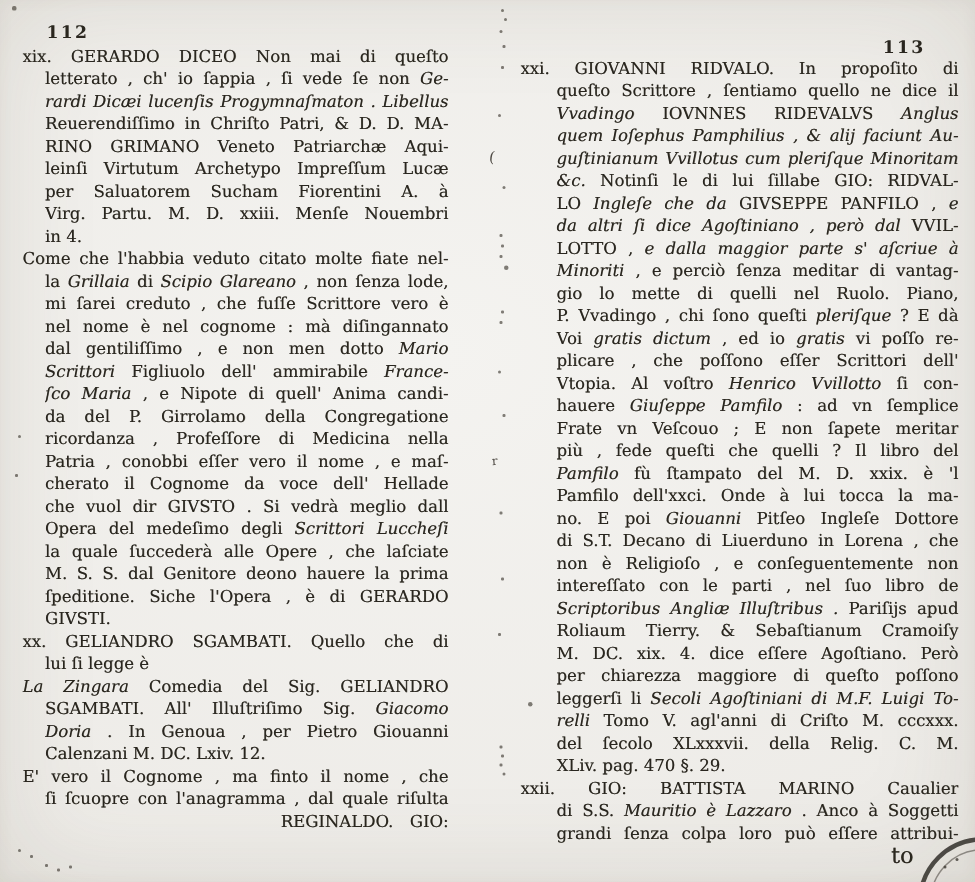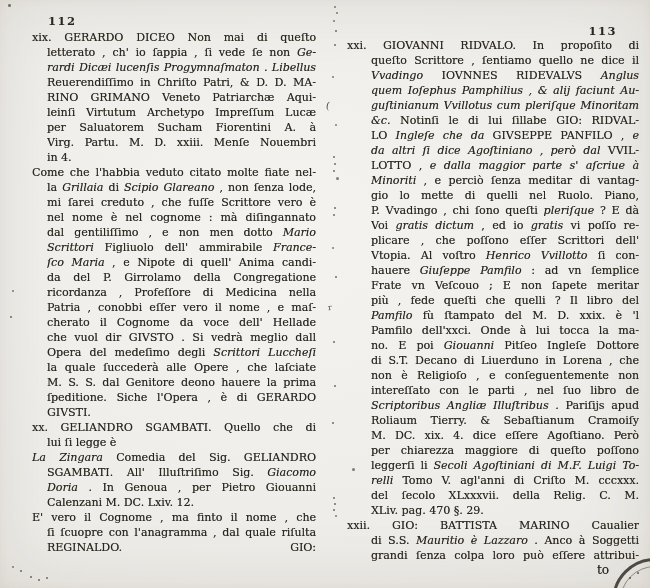--- a/index.html
+++ b/index.html
@@ -7,38 +7,38 @@
     position:relative;width:650px;height:588px;overflow:hidden;
     background:radial-gradient(140% 120% at 45% 40%, #f4f3f0 0%, #edebe7 55%, #e1ded8 100%);
     font-family:"DejaVu Serif","Liberation Serif",serif;
     color:#29261f;
   }
   .scan::after{
     content:"";position:absolute;inset:0;pointer-events:none;
     box-shadow:inset 0 0 70px rgba(90,80,60,.12), inset 0 0 10px rgba(90,80,60,.05);
   }
   .col{position:absolute;}
-  .col-left{left:32px;top:13px;width:284px;}
+  .col-left{left:15px;top:13px;width:284px;}
   .col-right{left:347px;top:24px;width:292px;}
   .pagenum{font-weight:bold;font-size:11.5px;line-height:17px;letter-spacing:1.5px;}
   .pagenum-left{margin-left:16px;}
   .pagenum-right{text-align:right;margin-right:22px;line-height:14px;}
   .para{padding-left:15px;}
   .col-right .para{padding-left:24px;}
   .para .line:first-child{margin-left:-15px;}
   .col-right .para .line:first-child{margin-left:-24px;}
   .line{
     font-size:11px;line-height:15px;height:15px;overflow:hidden;
     text-shadow:.2px .2px .35px rgba(42,36,26,.55);
     white-space:nowrap;
   }
   .line.just{white-space:normal;text-align:justify;text-align-last:justify;}
   .it{font-style:italic;}
-  .split{display:flex;justify-content:space-between;white-space:nowrap;}
-  .catchword{font-size:12px;line-height:15px;height:15px;text-align:right;padding-right:30px;
+  .split{display:flex;justify-content:flex-end;white-space:nowrap;gap:11px;}
+  .catchword{font-size:15px;line-height:15px;height:15px;text-align:right;padding-right:30px;
     text-shadow:.2px .2px .35px rgba(42,36,26,.55);}
   .stamp{
     position:absolute;left:612px;top:558px;width:80px;height:80px;
     border:3px solid rgba(48,46,42,.85);border-radius:50%;
   }
   .stamp::after{
     content:"";position:absolute;inset:5px;border:1px solid rgba(70,66,60,.55);border-radius:50%;
   }
   .stamp .stamp-dot{position:absolute;width:2px;height:2px;background:rgba(60,56,50,.8);border-radius:50%;}
   .speck{position:absolute;background:rgba(55,50,42,.62);border-radius:50%;}

